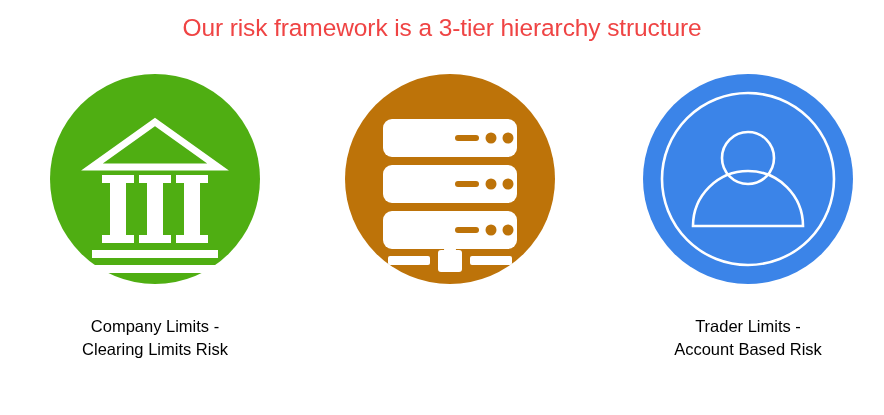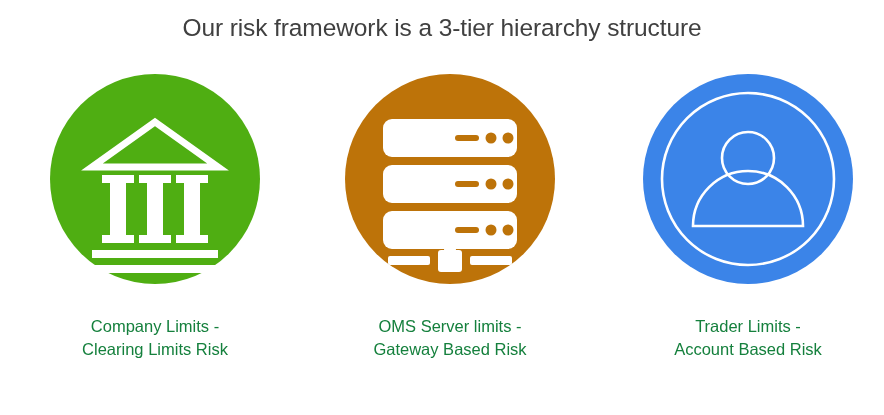--- a/index.html
+++ b/index.html
@@ -22,21 +22,21 @@
   }
   .title {
     position: absolute;
     top: 14px;
     left: 0;
     width: 884px;
     text-align: center;
     font-size: 24.5px;
     font-weight: 400;
     letter-spacing: -0.1px;
-    color: #404040;
+    color: #ef4444;
     font-family: "Liberation Sans", sans-serif;
     white-space: nowrap;
   }
   .cards {
     position: absolute;
     top: 74px;
     left: 0;
     width: 884px;
     height: 300px;
   }
@@ -65,21 +65,21 @@
   }
   .c-green  { background: #4FAE12; }
   .c-orange { background: #BD7309; }
   .c-blue   { background: #3B84E8; }
 
   .caption {
     margin-top: 31px;
     text-align: center;
     font-size: 16.5px;
     line-height: 23px;
-    color: #15803d;
+    color: #000000;
     font-family: "Liberation Sans", sans-serif;
   }
   .caption .line { display: block; white-space: nowrap; }
 </style>
 </head>
 <body>
 
 <div id="slide">
 
   <div class="title">Our risk framework is a 3-tier hierarchy structure</div>
@@ -143,24 +143,20 @@
           <g fill="#FFFFFF">
 
             <rect x="43" y="182" width="42" height="9" rx="2" ry="2"></rect>
             <rect x="125" y="182" width="42" height="9" rx="2" ry="2"></rect>
 
             <rect x="99" y="166" width="12" height="12" rx="3" ry="3"></rect>
             <rect x="93" y="176" width="24" height="22" rx="3" ry="3"></rect>
           </g>
         </svg>
       </div>
-      <div class="caption">
-        <span class="line">OMS Server limits -</span>
-        <span class="line">Gateway Based Risk</span>
-      </div>
     </div>
 
     <div class="card card-3">
       <div class="circle c-blue">
         <svg viewBox="0 0 210 210" xmlns="http://www.w3.org/2000/svg">
           <g fill="none" stroke="#FFFFFF" stroke-width="2.6">
 
             <circle cx="105" cy="105" r="86"></circle>
 
             <circle cx="105" cy="84" r="26"></circle>

